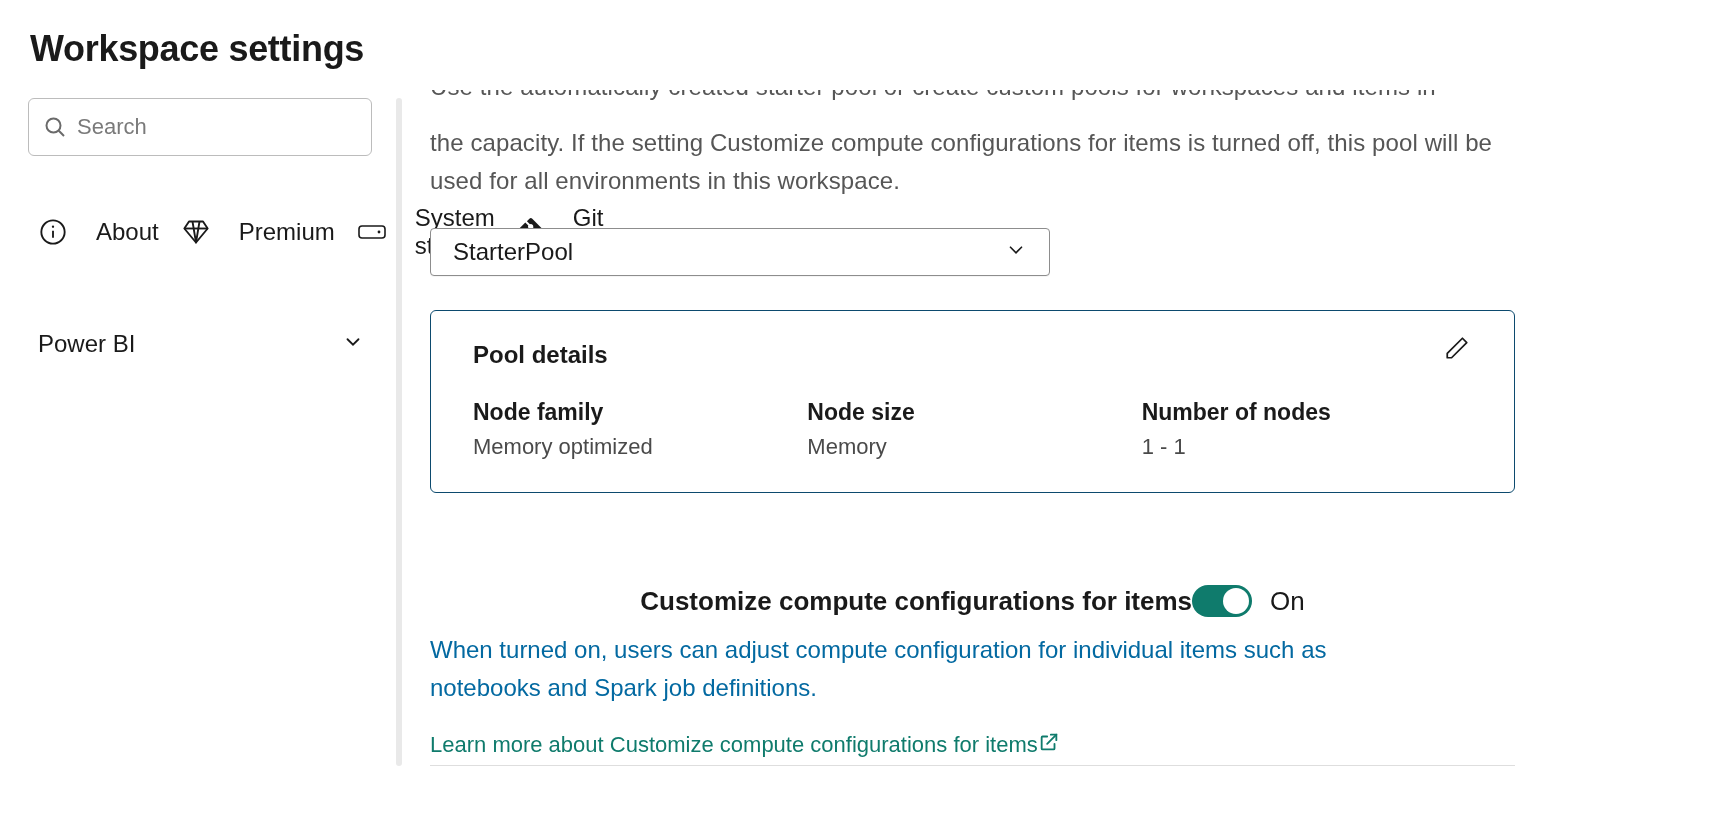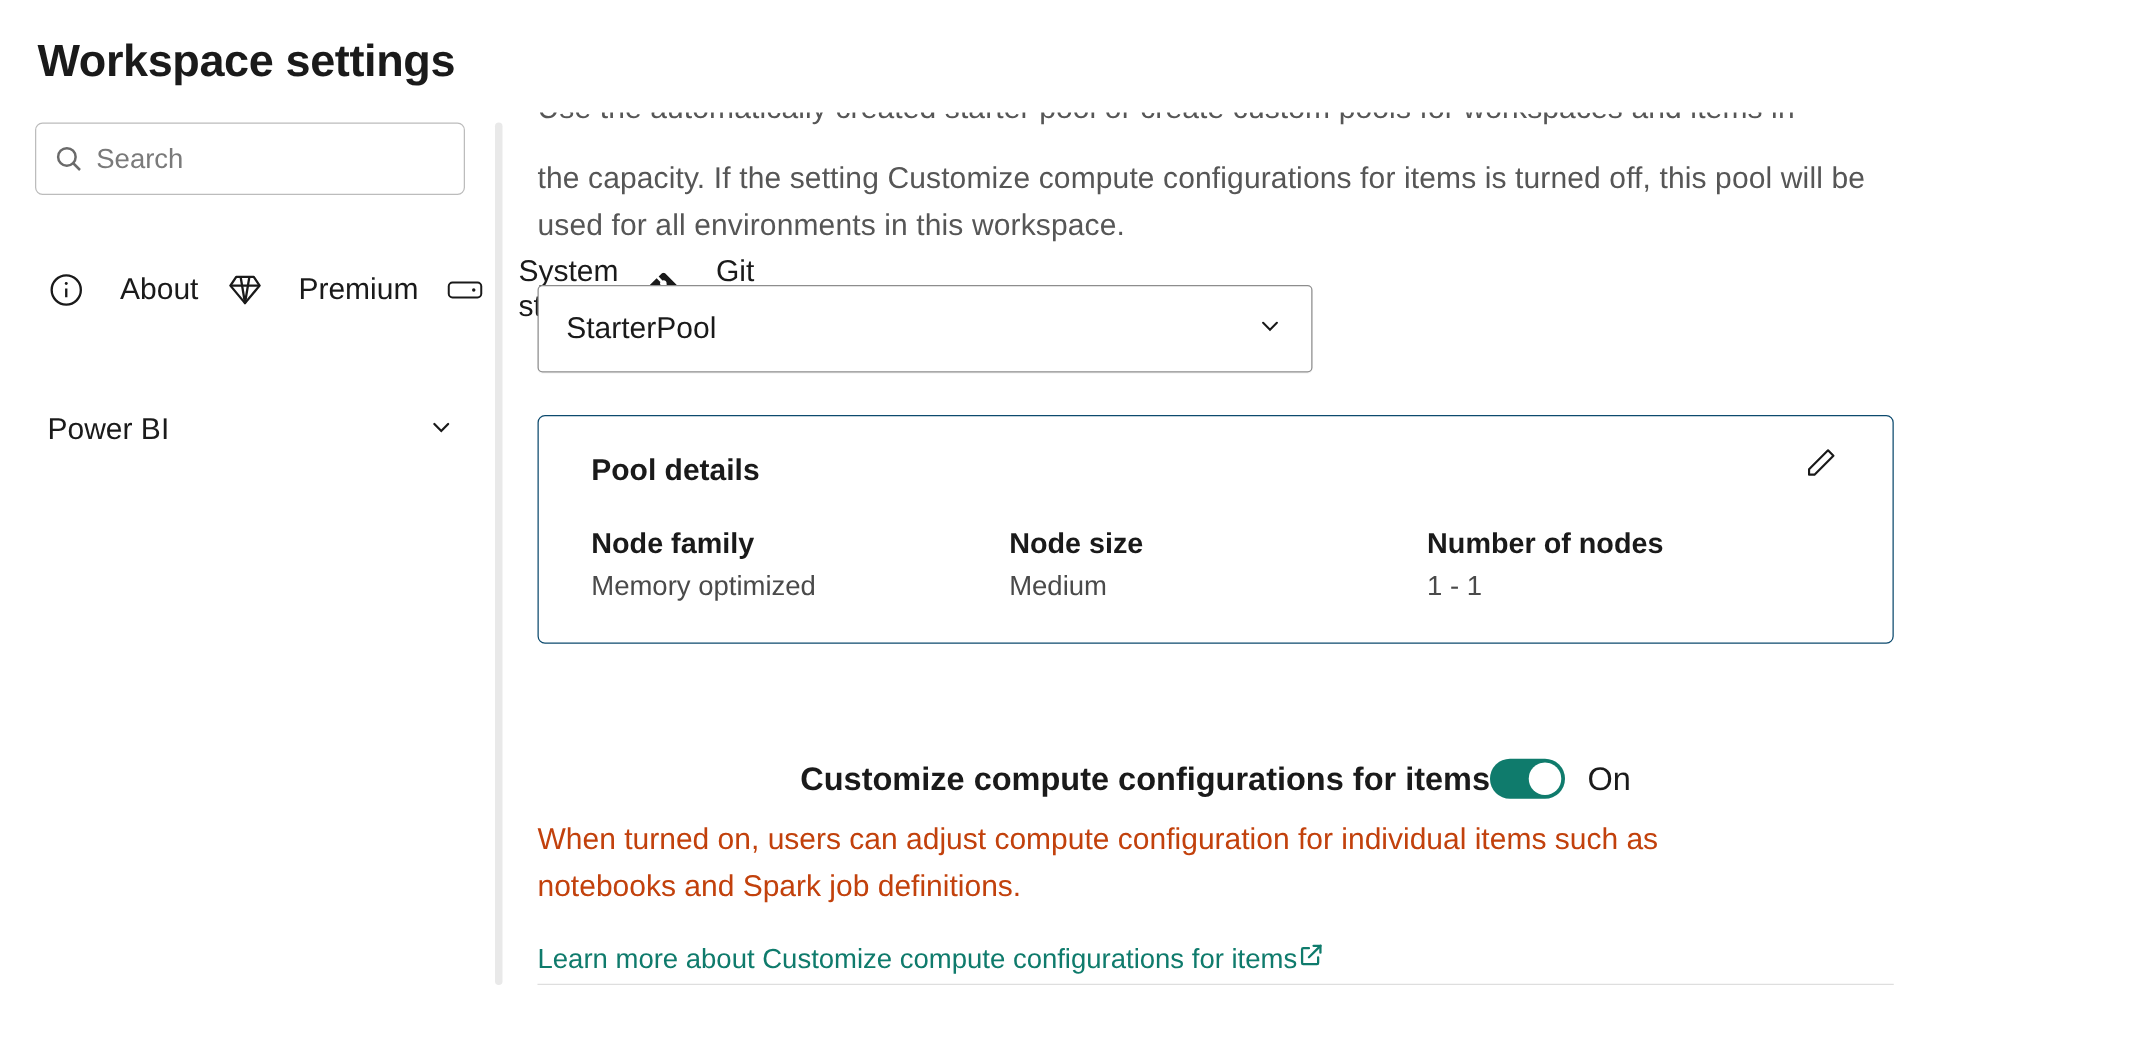--- a/index.html
+++ b/index.html
@@ -27,39 +27,39 @@
     
     .divider { width: 6px; background: #e9e9e9; margin: 0 28px 0 18px; border-radius: 3px; align-self: stretch; min-height: 640px; }
 
     
     .main { flex: 1 1 auto; max-width: 1085px; padding-top: 0; }
 
     .desc-top-cut { color: #565656; font-size: 24px; line-height: 38px; letter-spacing: 0.1px; margin-top: -8px; margin-bottom: 6px; overflow: hidden; height: 28px; position: relative; }
     .desc-top-cut .shift { position: relative; top: -22px; display: block; }
     .desc { color: #565656; font-size: 24px; line-height: 38px; letter-spacing: 0.1px; margin-bottom: 28px; }
 
-    .dropdown { width: 620px; height: 70px; border: 1px solid #8d8d8d; border-radius: 4px; display: flex; align-items: center; justify-content: space-between; padding: 0 22px 0 22px; cursor: pointer; background: #fff; margin-bottom: 34px; box-shadow: 0 1px 0 rgba(0,0,0,0.04); }
+    .dropdown { width: 620px; height: 48px; border: 1px solid #8d8d8d; border-radius: 4px; display: flex; align-items: center; justify-content: space-between; padding: 0 22px 0 22px; cursor: pointer; background: #fff; margin-bottom: 34px; box-shadow: 0 1px 0 rgba(0,0,0,0.04); }
     .dropdown-label { font-size: 24px; color: #1a1a1a; }
 
     .card { border: 1px solid #0c4a6e; border-radius: 6px; padding: 30px 38px 32px 42px; margin-bottom: 92px; position: relative; }
     .card-title { font-size: 24px; font-weight: 600; margin-bottom: 30px; }
     .edit-btn { position: absolute; top: 22px; right: 40px; width: 34px; height: 34px; display: inline-flex; align-items: center; justify-content: center; cursor: pointer; }
     .card-row { display: flex; margin-top: 20px; }
     .col { flex: 1 1 33%; }
     .col-label { font-size: 23px; font-weight: 600; margin-bottom: 8px; }
     .col-val { font-size: 22px; color: #4a4a4a; }
 
     .section-head { display: flex; align-items: center; justify-content: center; }
     .section-title { font-size: 26px; font-weight: 700; }
     .toggle-wrap { display: flex; align-items: center; gap: 18px; }
     .toggle { width: 60px; height: 32px; border-radius: 16px; background: #0f7b6c; position: relative; cursor: pointer; }
     .toggle::after { content: ""; position: absolute; width: 26px; height: 26px; border-radius: 50%; background: #fff; top: 3px; right: 3px; }
     .toggle-label { font-size: 26px; color: #1a1a1a; }
 
-    .section-desc { color: #c2410c; font-size: 24px; line-height: 38px; margin-top: 14px; max-width: 960px; }
+    .section-desc { color: #0369a1; font-size: 24px; line-height: 38px; margin-top: 14px; max-width: 960px; }
 
     .learn-link { display: inline-flex; align-items: center; color: #0f7b6c; font-size: 22px; margin-top: 24px; cursor: pointer; text-decoration: none; }
     .divider-line { height: 1px; background: #dedede; margin-top: 6px; }
   </style>
 </head>
 <body>
 
 <div class="page">
   <h1 class="page-title">Workspace settings</h1>
 
@@ -160,21 +160,21 @@
               </svg>
           </span>
         </span>
         <div class="card-row">
           <div class="col">
             <div class="col-label">Node family</div>
             <div class="col-val">Memory optimized</div>
           </div>
           <div class="col">
             <div class="col-label">Node size</div>
-            <div class="col-val">Medium</div>
+            <div class="col-val">Memory</div>
           </div>
           <div class="col">
             <div class="col-label">Number of nodes</div>
             <div class="col-val">1 - 1</div>
           </div>
         </div>
       </div>
 
       <div class="section-head">
         <div class="section-title">Customize compute configurations for items</div>

